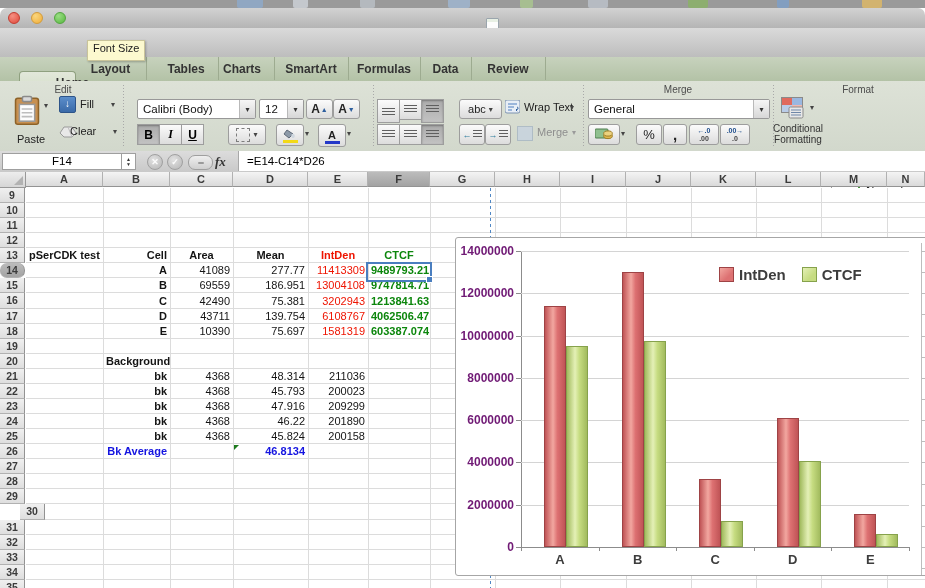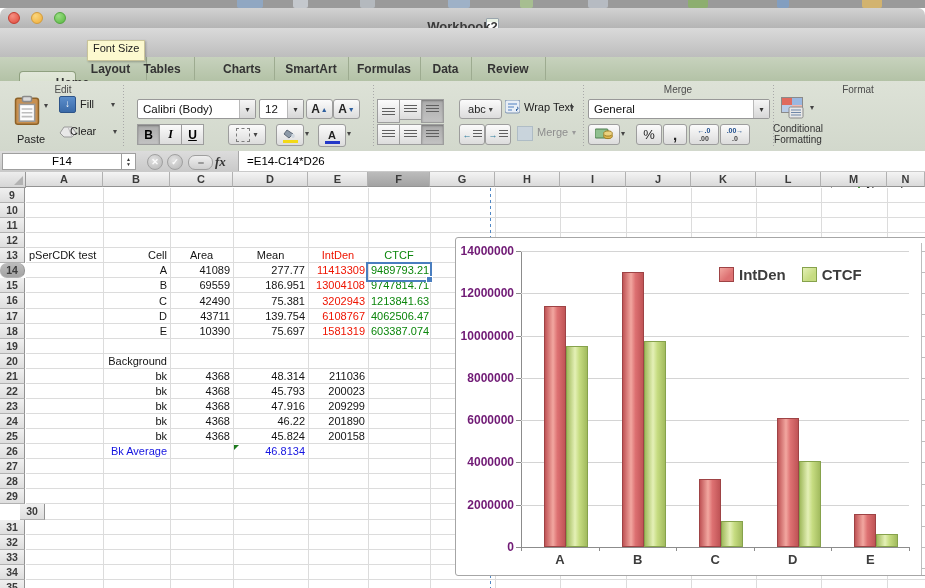--- a/index.html
+++ b/index.html
@@ -131,21 +131,21 @@
   .rowh{position:absolute;left:0;width:25px;height:15.07px;line-height:15px;
     border-right:1px solid #939393;border-bottom:1px solid #b1b1b1;
     background:linear-gradient(to bottom,#f0f0f0,#dedede);font-size:10.5px;
     font-weight:bold;color:#3b3b3b;text-align:center;box-sizing:border-box;}
   .rowh.selh{background:linear-gradient(#bcbcbc,#a3a3a3);}
   .srow{position:absolute;left:0;width:925px;height:15px;}
   .cell{position:absolute;height:15px;line-height:15px;font-size:11px;color:#141414;
     text-align:right;padding:0 3px;box-sizing:border-box;white-space:nowrap;}
   .ca{left:26px;width:77px;} .cb{left:103px;width:67px;} .cc{left:170px;width:63px;}
   .cd{left:233px;width:75px;} .ce{left:308px;width:60px;} .cf{left:368px;width:62px;}
-  .al{text-align:left;} .ac{text-align:center;} .b{font-weight:normal;}
+  .al{text-align:left;} .ac{text-align:center;} .b{font-weight:bold;}
   .red{color:#ee1400;} .green{color:#0c860c;} .blue{color:#1414e0;}
   #sel-cell{left:366px;top:262px;width:62px;height:16px;border:2px solid #4a7ebf;}
   #sel-handle{right:-3px;bottom:-3px;width:5px;height:5px;background:#4a7ebf;
     border:1px solid #fff;position:absolute;}
   #flag-d26{left:234px;top:445px;width:0;height:0;border-top:5px solid #1d7a1d;
     border-right:5px solid transparent;}
   .pbreak{position:absolute;left:490px;width:1px;
     background:repeating-linear-gradient(to bottom,#4f87c5 0 3px,transparent 3px 6px);}
   
   #chart{left:455px;top:237px;width:478px;height:337px;background:#fff;
@@ -180,21 +180,20 @@
   <div class="frag" style="left:688px;width:20px;background:#8cb06a;"></div>
   <div class="frag" style="left:777px;width:12px;background:#7f9fc4;"></div>
   <div class="frag" style="left:862px;width:20px;background:#d8b66a;"></div>
 </div>
 
 <div class="abs" id="titlebar">
   <div class="light" style="left:8px;background:radial-gradient(circle at 35% 30%,#f58f82,#e0493a);border:1px solid #c23b30;box-sizing:border-box;"></div>
   <div class="light" style="left:31px;background:radial-gradient(circle at 35% 30%,#fad67f,#f0ad38;);border:1px solid #d29b3c;box-sizing:border-box;background:radial-gradient(circle at 35% 30%,#fad67f,#f0ad38);"></div>
   <div class="light" style="left:54px;background:radial-gradient(circle at 35% 30%,#9ade84,#57b73f);border:1px solid #53a53f;box-sizing:border-box;"></div>
   <div class="abs" id="title-doc-icon"></div>
-  <div class="abs" id="win-title">Workbook2</div>
 </div>
 
 <div class="abs" id="toolbar">
   <div class="tbi" style="left:8px;">
     <svg width="18" height="20" viewBox="0 0 18 20">
         <path d="M2 1h10l4 4v14H2z" fill="#fdfdfd" stroke="#8a8a8a"></path>
         <path d="M12 1l4 4h-4z" fill="#d8d8d8" stroke="#8a8a8a"></path>
         <circle cx="4.5" cy="4.5" r="3.4" fill="#4aa52e" stroke="#2e7d1c"></circle>
         <path d="M4.5 2.6v3.8M2.6 4.5h3.8" stroke="#fff" stroke-width="1.1"></path>
       </svg>
@@ -327,21 +326,21 @@
 <div class="abs" id="tabbar">
   <div class="tab active" style="left:19px;width:55px;">
     <svg width="12" height="11" viewBox="0 0 12 11" style="margin-right:4px;">
         <path d="M6 0L0 5h1.5v6h9V5H12z" fill="#3d3d3d"></path>
       </svg>
     <span>Home</span>
   </div>
   <div class="tab" style="left:75px;width:71px;">
       <span>Layout</span>
     </div>
-  <div class="tab" style="left:130px;width:64px;">
+  <div class="tab" style="left:154px;width:64px;">
       <span>Tables</span>
     </div>
   <div class="tab" style="left:210px;width:64px;">
       <span>Charts</span>
     </div>
   <div class="tab" style="left:274px;width:74px;">
       <span>SmartArt</span>
     </div>
   <div class="tab" style="left:348px;width:72px;">
       <span>Formulas</span>

